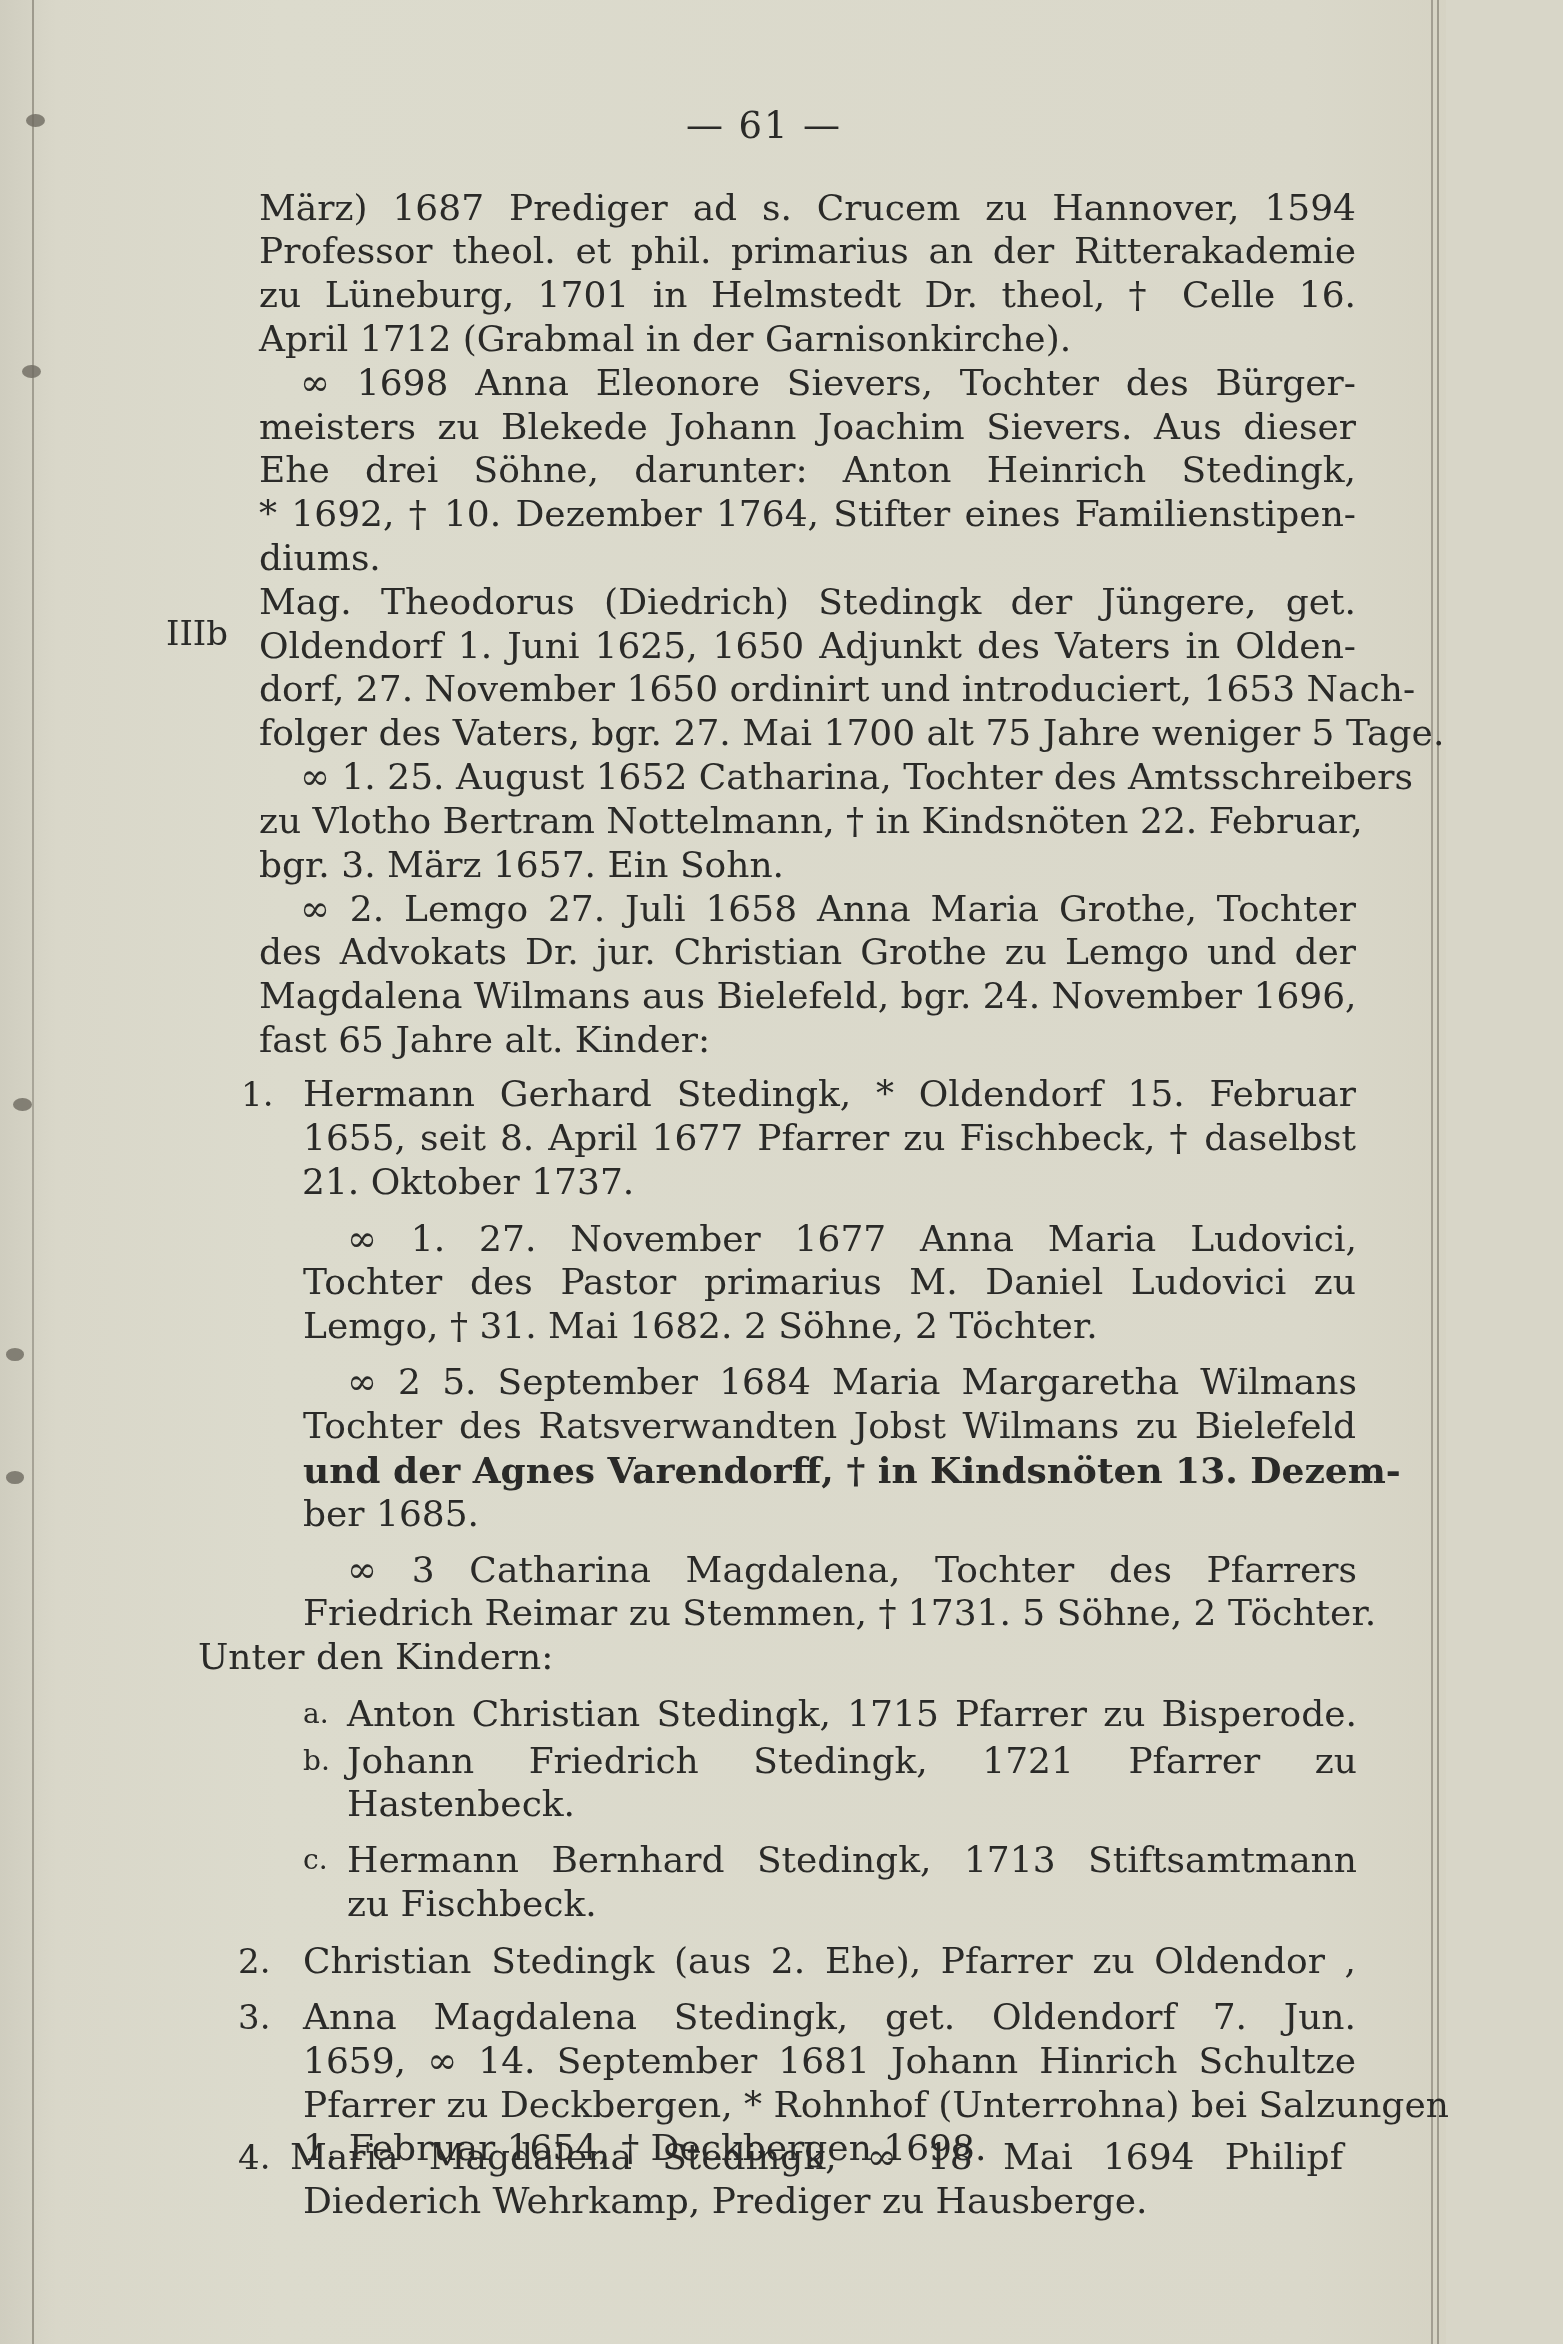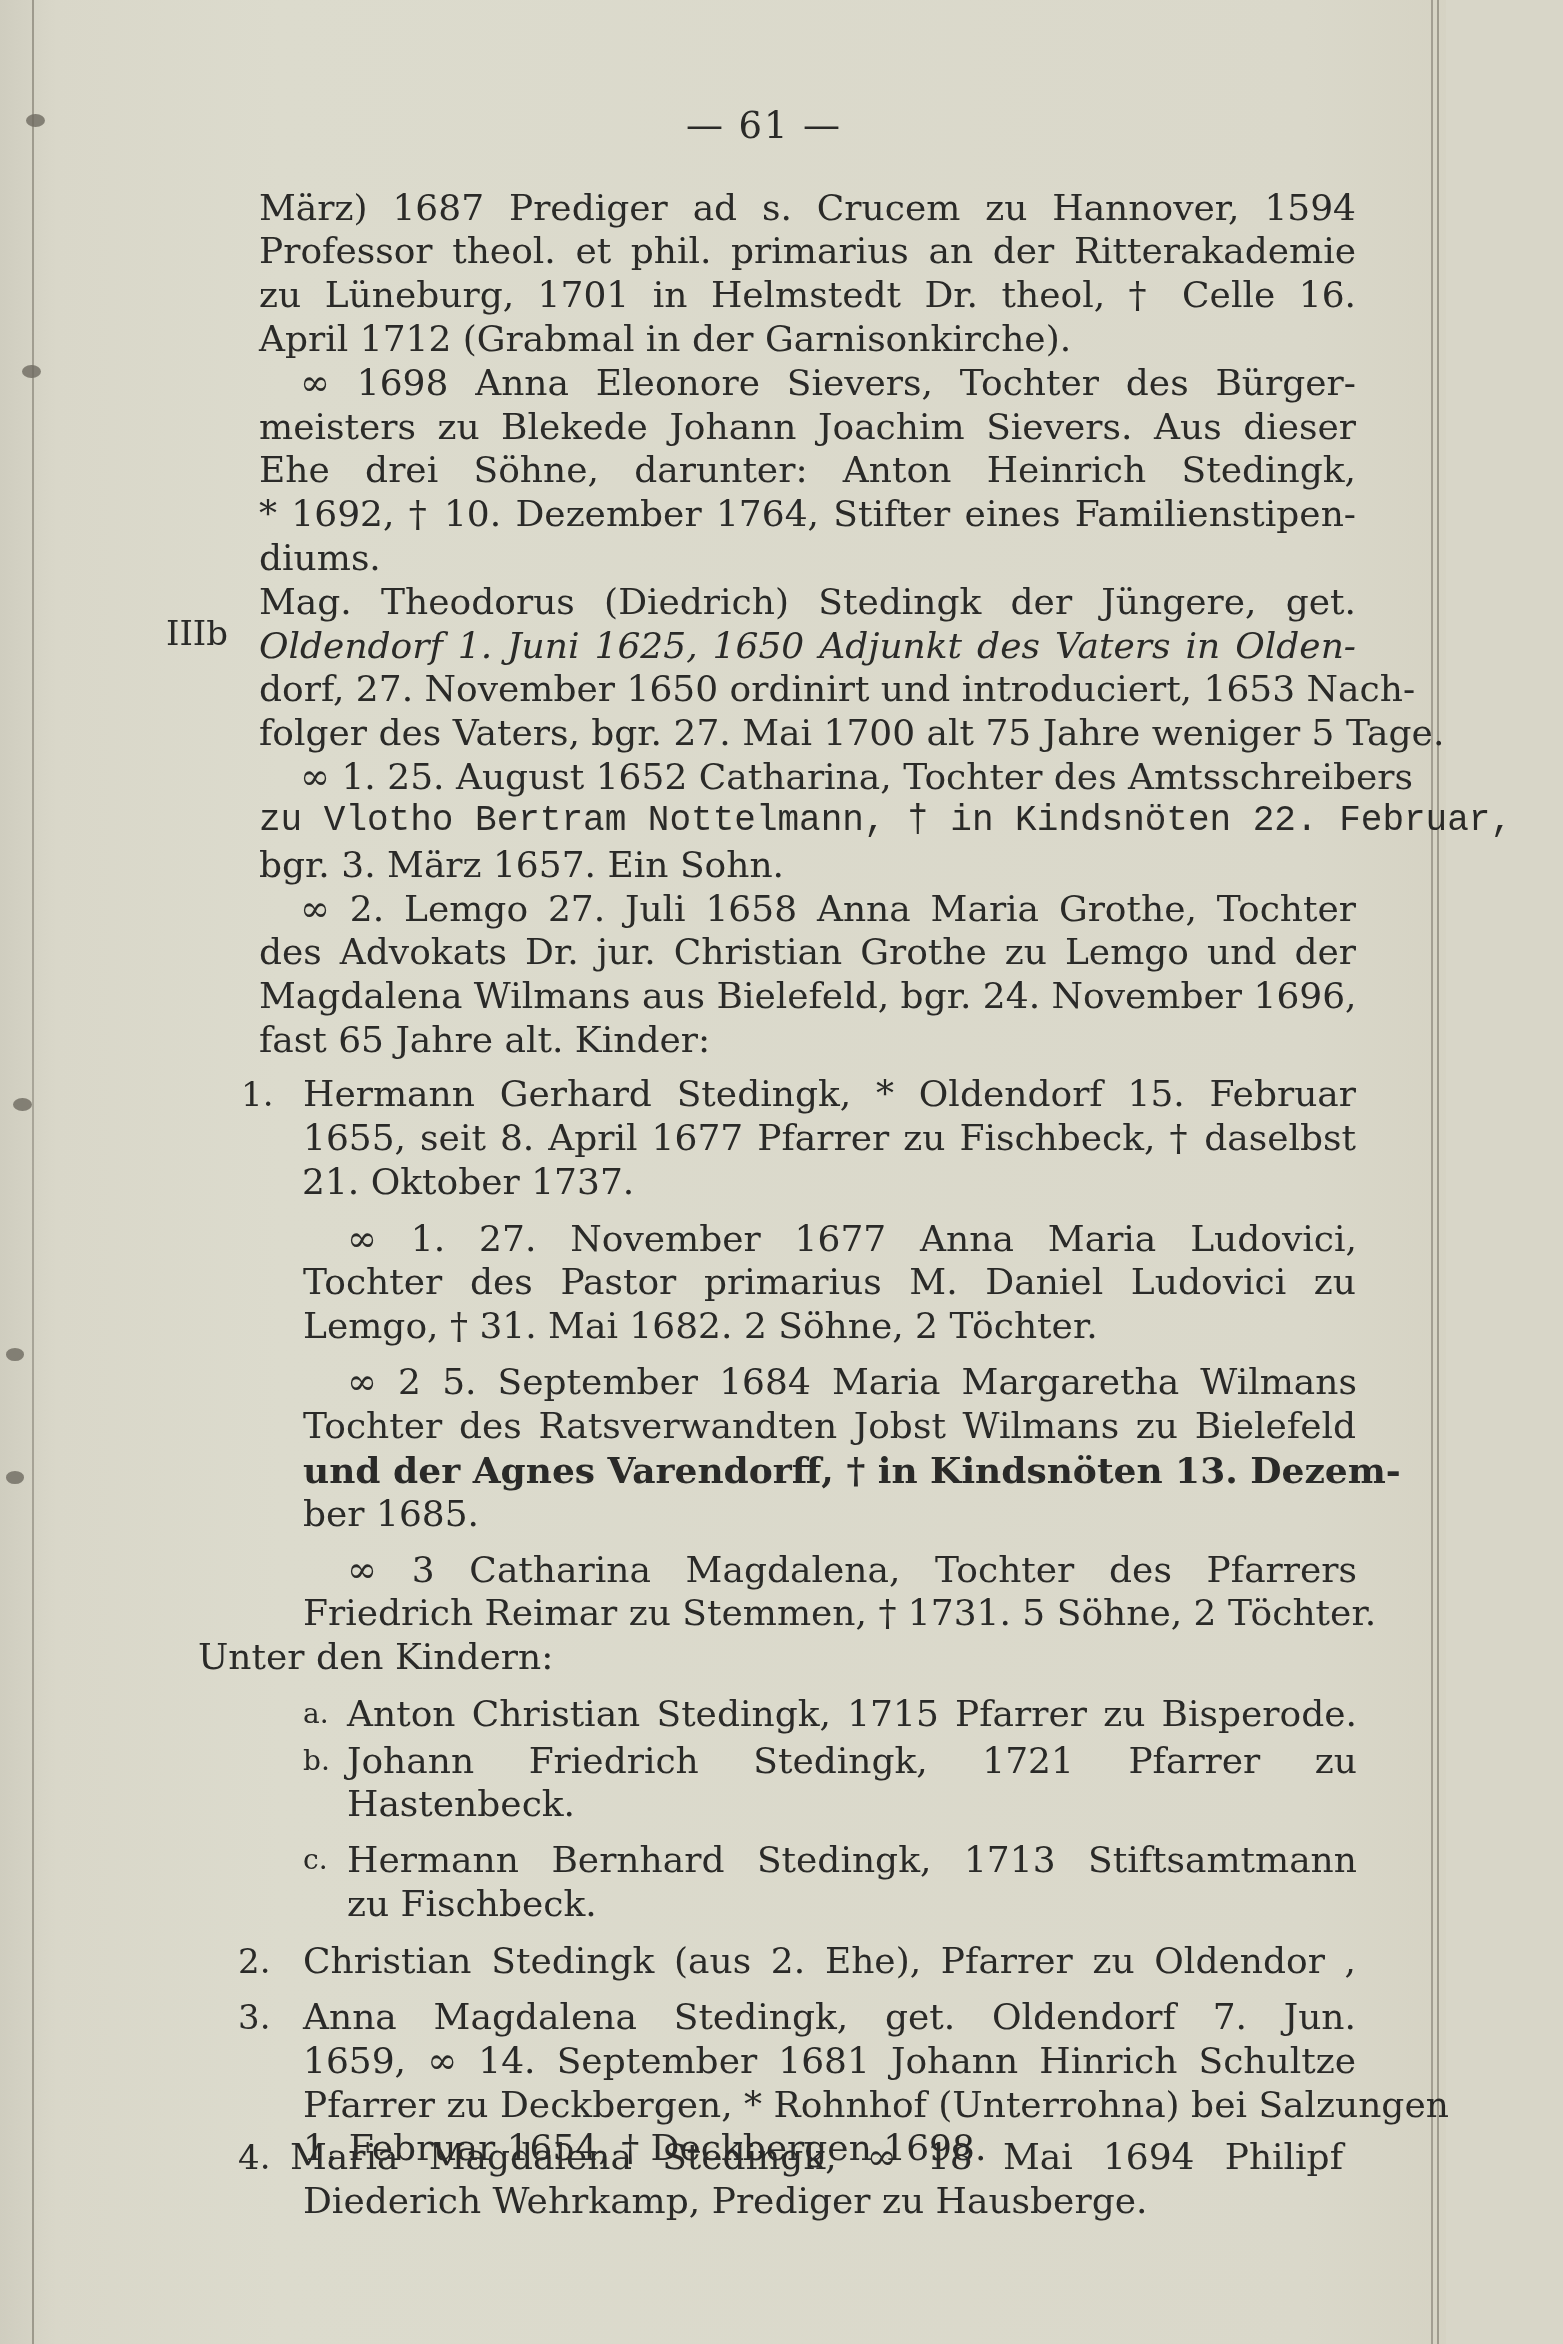--- a/index.html
+++ b/index.html
@@ -61,25 +61,25 @@
     <div class="line j" style="left:300px;top:361px;width:1056px;">∞ 1698 Anna Eleonore Sievers, Tochter des Bürger-</div>
     <div class="line j" style="left:259px;top:405px;width:1097px;">meisters zu Blekede Johann Joachim Sievers. Aus dieser</div>
     <div class="line j" style="left:259px;top:448px;width:1097px;">Ehe drei Söhne, darunter: Anton Heinrich Stedingk,</div>
     <div class="line j" style="left:259px;top:492px;width:1097px;">* 1692, † 10. Dezember 1764, Stifter eines Familienstipen-</div>
     <div class="line" style="left:259px;top:536px;">diums.</div>
   </div>
 
   <div>
     <div class="label" style="left:166px;top:580px;margin-top:31px;">IIIb</div>
     <div class="line j" style="left:259px;top:580px;width:1097px;">Mag. Theodorus (Diedrich) Stedingk der Jüngere, get.</div>
-    <div class="line j" style="left:259px;top:624px;width:1097px;font-style:italic;">Oldendorf 1. Juni 1625, 1650 Adjunkt des Vaters in Olden-</div>
+    <div class="line j" style="left:259px;top:624px;width:1097px;">Oldendorf 1. Juni 1625, 1650 Adjunkt des Vaters in Olden-</div>
     <div class="line j" style="left:259px;top:667px;width:1097px;">dorf, 27. November 1650 ordinirt und introduciert, 1653 Nach-</div>
     <div class="line j" style="left:259px;top:711px;width:1097px;">folger des Vaters, bgr. 27. Mai 1700 alt 75 Jahre weniger 5 Tage.</div>
     <div class="line j" style="left:300px;top:755px;width:1056px;">∞ 1.  25. August 1652 Catharina, Tochter des Amtsschreibers</div>
-    <div class="line j" style="left:259px;top:799px;width:1097px;font-family:Liberation Mono, monospace;">zu Vlotho Bertram Nottelmann, † in Kindsnöten 22. Februar,</div>
+    <div class="line j" style="left:259px;top:799px;width:1097px;">zu Vlotho Bertram Nottelmann, † in Kindsnöten 22. Februar,</div>
     <div class="line" style="left:259px;top:843px;">bgr. 3. März 1657.  Ein Sohn.</div>
     <div class="line j" style="left:300px;top:887px;width:1056px;">∞ 2.  Lemgo 27. Juli 1658 Anna Maria Grothe, Tochter</div>
     <div class="line j" style="left:259px;top:930px;width:1097px;">des Advokats Dr. jur. Christian Grothe zu Lemgo und der</div>
     <div class="line j" style="left:259px;top:974px;width:1097px;">Magdalena Wilmans aus Bielefeld, bgr. 24. November 1696,</div>
     <div class="line" style="left:259px;top:1018px;">fast 65 Jahre alt.  Kinder:</div>
   </div>
 
   <div>
     <div class="label" style="left:241px;top:1072px;">1.</div>
     <div class="line j" style="left:303px;top:1072px;width:1053px;">Hermann Gerhard Stedingk, * Oldendorf 15. Februar</div>

